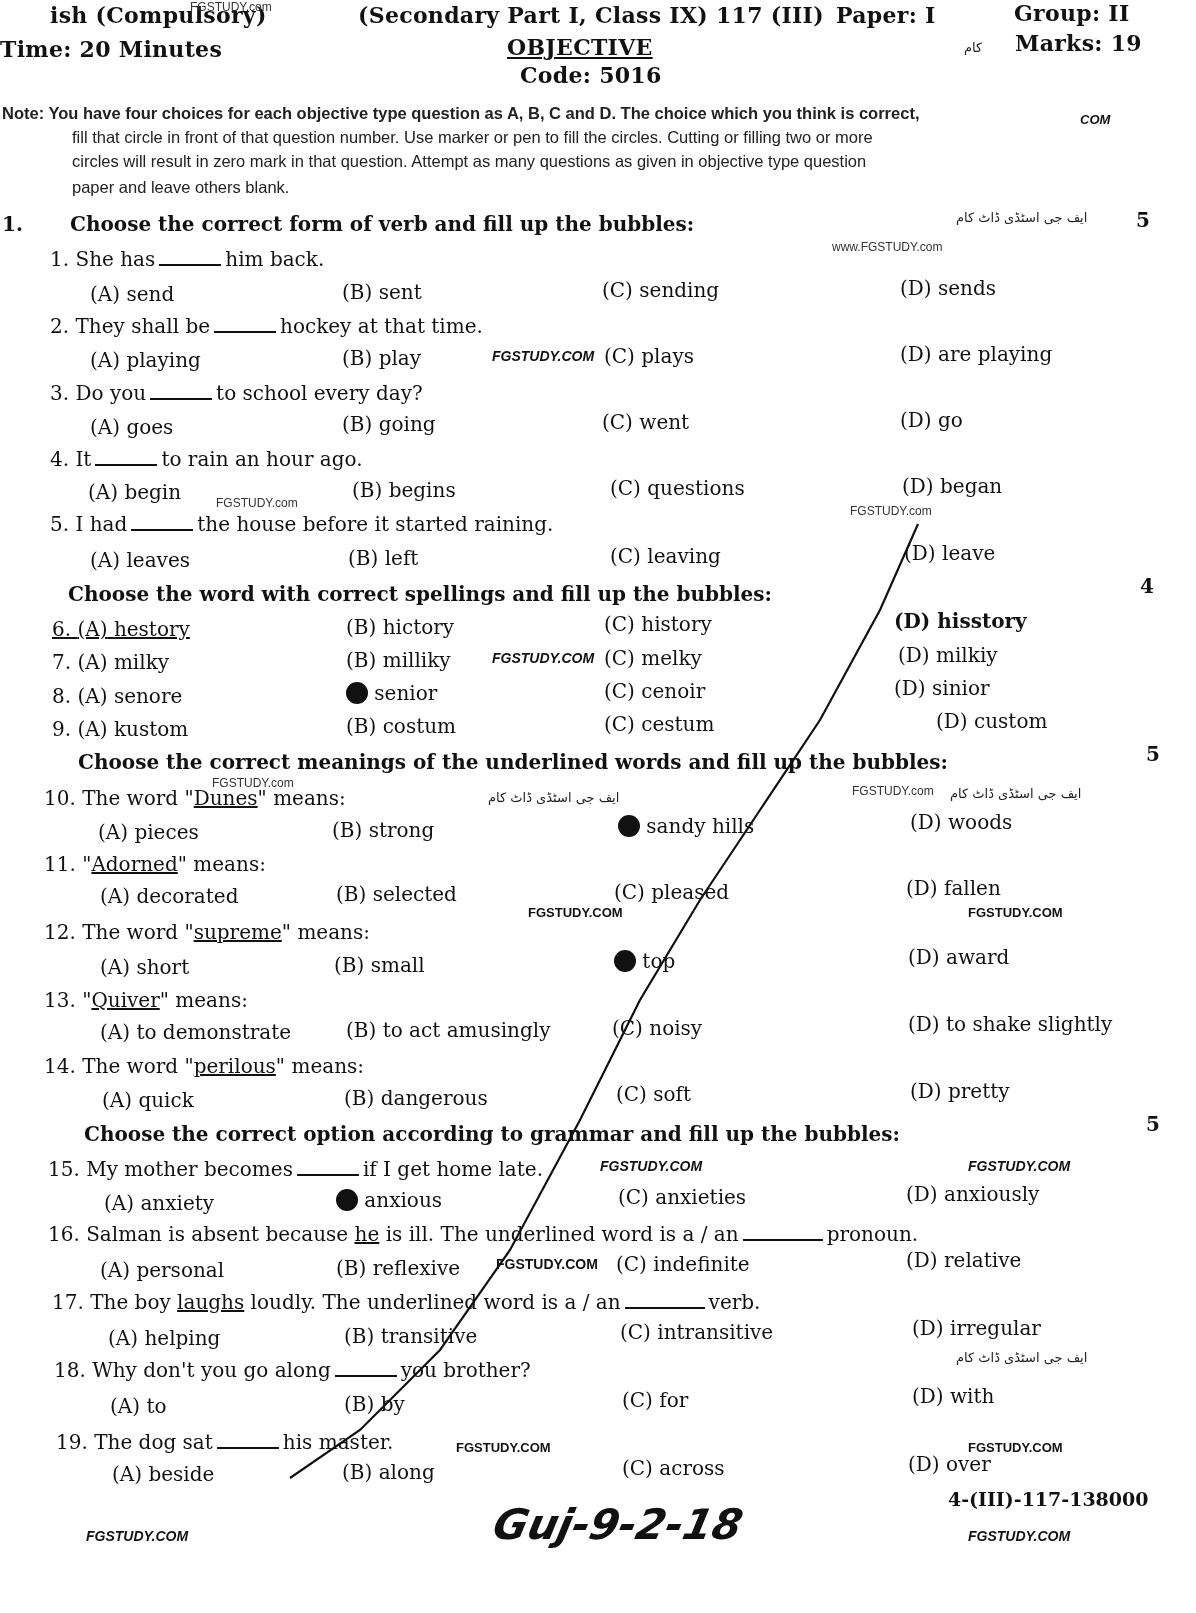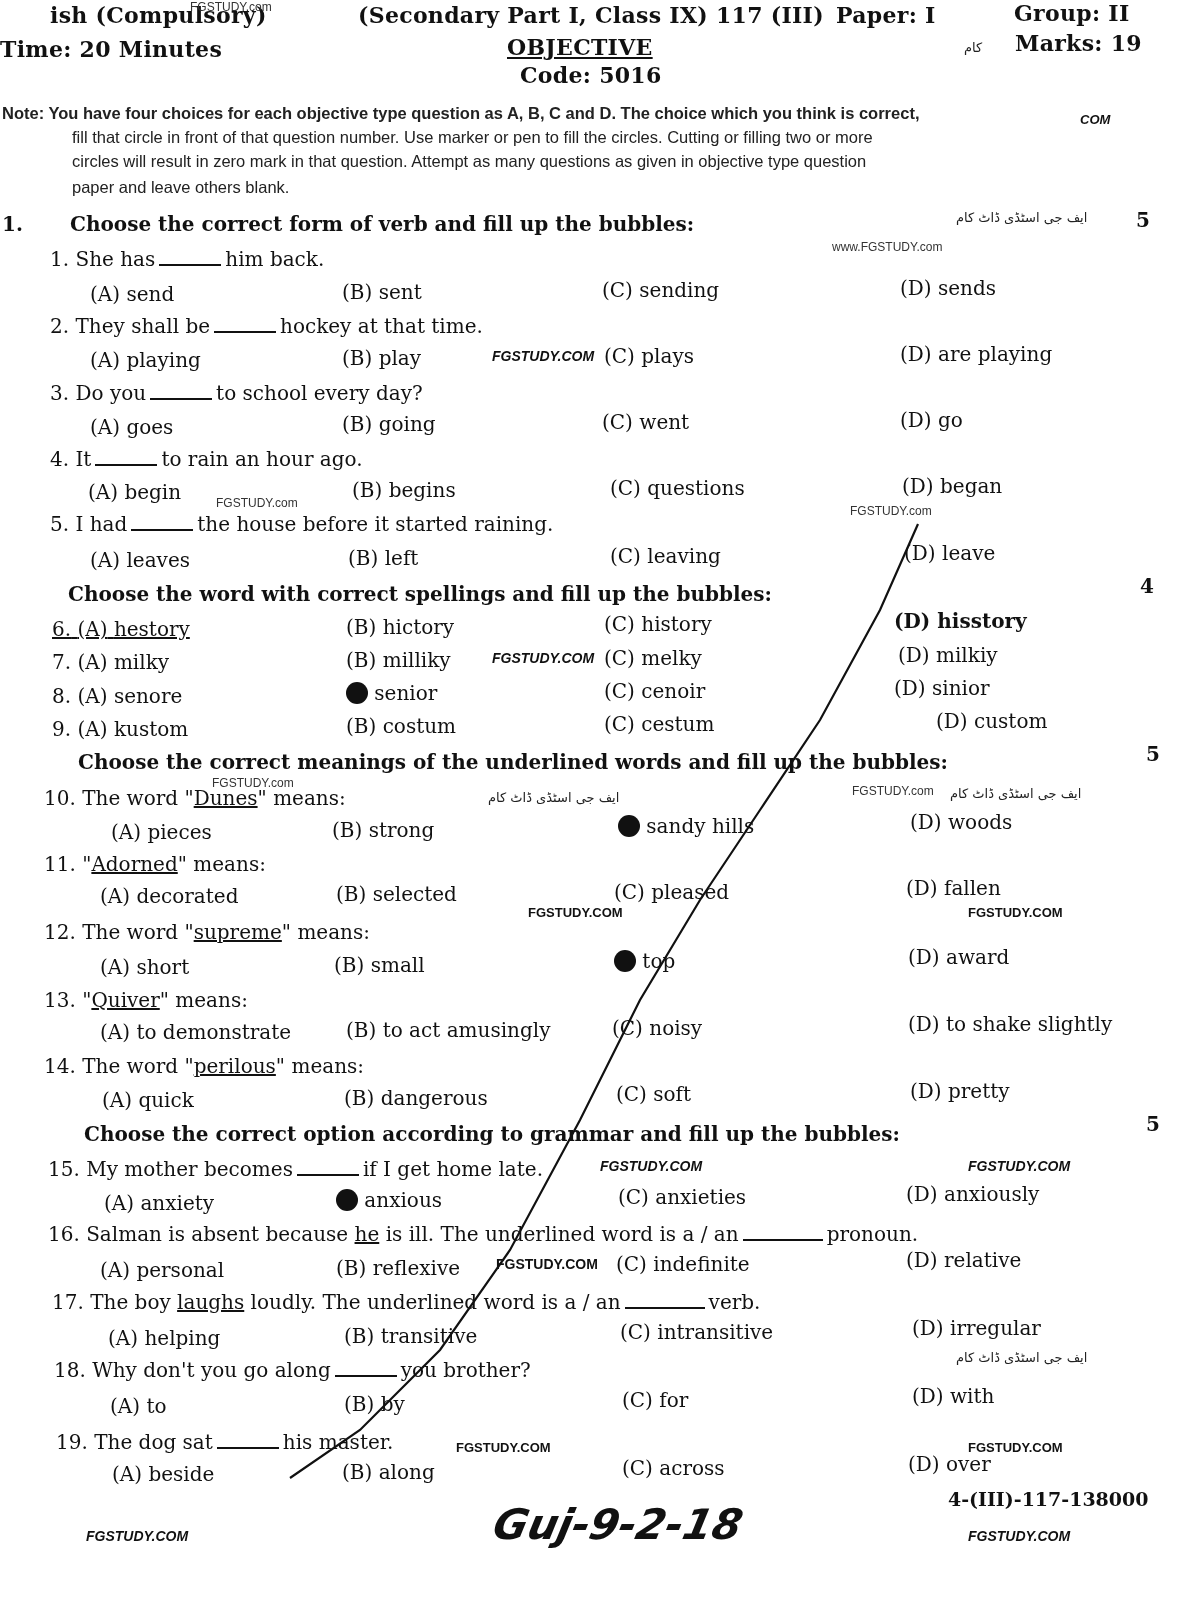--- a/index.html
+++ b/index.html
@@ -117,21 +117,21 @@
 <div class="abs sec" style="left:78px; top:750px;">Choose the correct meanings of the underlined words and fill up the bubbles:</div>
 <div class="abs marks" style="left:1146px; top:742px;">5</div>
 <div class="abs wm" style="left:212px; top:776px;">FGSTUDY.com</div>
 
 <div class="abs q" style="left:44px; top:786px;">
   <span>10.</span> <span>The word "</span><span class="u">Dunes</span><span>" means:</span>
 </div>
 <div class="abs urdu" style="left:488px; top:790px;">ایف جی اسٹڈی ڈاٹ کام</div>
 <div class="abs wm" style="left:852px; top:784px;">FGSTUDY.com</div>
 <div class="abs urdu" style="left:950px; top:786px;">ایف جی اسٹڈی ڈاٹ کام</div>
-<div class="abs opt" style="left:98px; top:820px;margin-left:13px;"><span>(A)</span> <span>pieces</span></div>
+<div class="abs opt" style="left:98px; top:820px;"><span>(A)</span> <span>pieces</span></div>
 <div class="abs opt" style="left:332px; top:818px;"><span>(B)</span> <span>strong</span></div>
 <div class="abs opt" style="left:618px; top:814px;"><span class="filled"></span> <span>sandy hills</span></div>
 <div class="abs opt" style="left:910px; top:810px;"><span>(D)</span> <span>woods</span></div>
 
 <div class="abs q" style="left:44px; top:852px;">
   <span>11.</span> <span>"</span><span class="u">Adorned</span><span>" means:</span>
 </div>
 <div class="abs opt" style="left:100px; top:884px;"><span>(A)</span> <span>decorated</span></div>
 <div class="abs opt" style="left:336px; top:882px;"><span>(B)</span> <span>selected</span></div>
 <div class="abs opt" style="left:614px; top:880px;"><span>(C)</span> <span>pleased</span></div>

